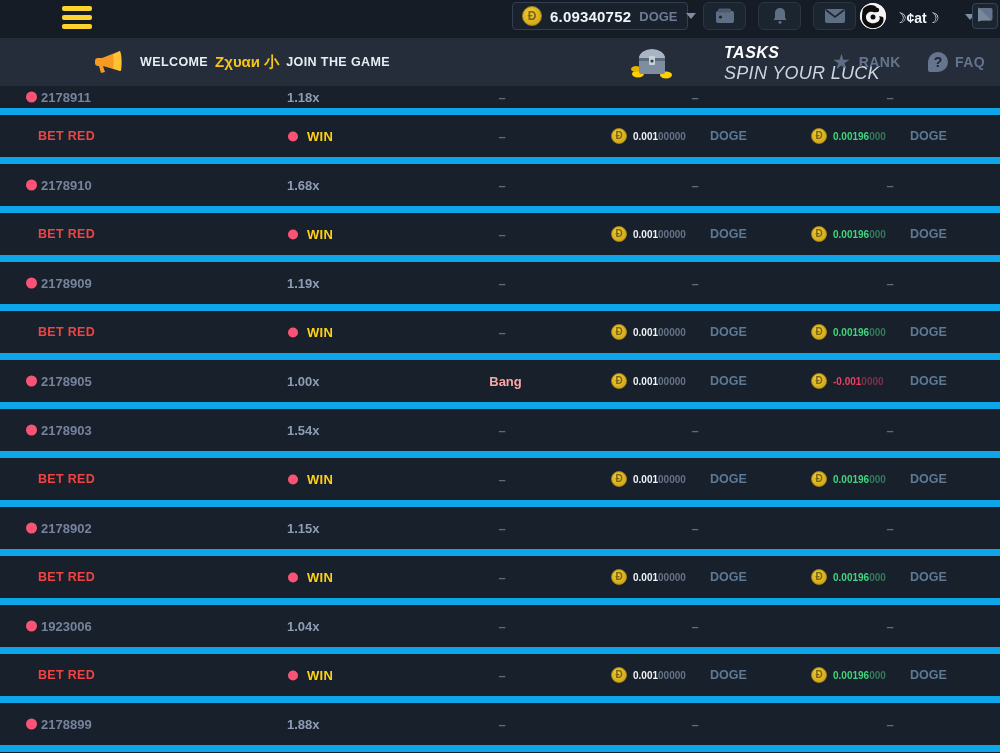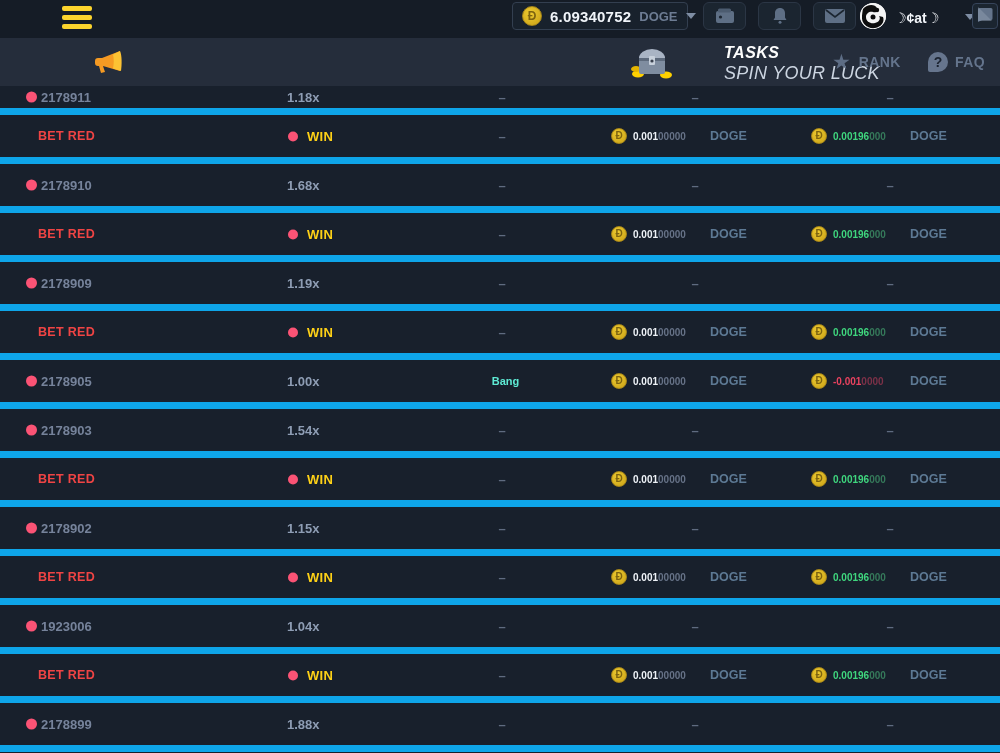--- a/index.html
+++ b/index.html
@@ -51,21 +51,21 @@
   .row.partial { height:29px; }
   .cell { position:absolute; top:50%; transform:translateY(-50%); white-space:nowrap; }
   .gdot { position:absolute; left:26px; top:50%; transform:translateY(-50%); width:11px; height:11px;
     border-radius:50%; background:#fb5375; }
   .r-id { left:41px; color:#76839b; font-size:13px; font-weight:600; cursor:pointer; }
   .r-label { left:38px; color:#ef4444; font-size:12.5px; font-weight:600; letter-spacing:.3px; }
   .r-mult { left:287px; color:#8e9db4; font-size:13px; font-weight:bold; }
   .win-group { left:288px; display:flex; align-items:center; }
   .win-dot { width:10px; height:10px; border-radius:50%; background:#fb5375; margin-right:9px; }
   .win-text { color:#fdd017; font-weight:bold; font-size:13px; letter-spacing:.3px; }
-  .bang { left:502px; transform:translate(-50%,-50%); color:#5eead4; font-weight:bold; font-size:11px;padding-left:7px; }
+  .bang { left:502px; transform:translate(-50%,-50%); color:#fca5a5; font-weight:bold; font-size:13px;padding-left:7px; }
   .dash { color:#5f6b80; font-weight:bold; font-size:13px; }
   .d3 { left:502px; transform:translate(-50%,-50%); }
   .d4 { left:695px; transform:translate(-50%,-50%); }
   .d5 { left:890px; transform:translate(-50%,-50%); }
   .amount { display:flex; align-items:center; }
   .a4 { left:611px; } .a5 { left:811px; }
   .amt { margin-left:6px; font-size:10px; font-weight:bold; min-width:77px; }
   .amt .main { color:#eef2f7; } .amt .dim { color:#667287; font-style:normal; }
   .amt.green .main { color:#3fd67e; } .amt.green .dim { color:#35795a; }
   .amt.red .main { color:#e9425f; } .amt.red .dim { color:#7c3148; }
@@ -134,20 +134,25 @@
   </div>
 </div>
 
 <div class="annbar">
   <span class="megaphone">
     <svg width="30" height="24" viewBox="0 0 30 24">
         <path d="M26 1L8 8H4a3 3 0 00-3 3v2a3 3 0 003 3h1l2 7 4-1-2-6 17 5z" fill="#f59a23"></path>
         <path d="M26 1c2 4 2 14 1 20l-8-2.5c1-5 1-10 0-14z" fill="#fcc233"></path>
       </svg>
   </span>
+  <div class="welcome">
+    <span>WELCOME</span>
+    <span class="name">Ζχυαи 小</span>
+    <span>JOIN THE GAME</span>
+  </div>
 
   <div class="tasks">
     <span>
       <svg width="44" height="36" viewBox="0 0 44 36">
           <ellipse cx="8" cy="30" rx="6" ry="3.4" fill="#ffd100"></ellipse>
           <ellipse cx="36" cy="31" rx="6" ry="3.4" fill="#ffd100"></ellipse>
           <ellipse cx="6" cy="25" rx="5" ry="3" fill="#e4b400"></ellipse>
           <rect x="9" y="12" width="26" height="18" rx="2" fill="#7f8da0"></rect>
           <path d="M9 14a13 9 0 0126 0v2H9z" fill="#a9b4c4"></path>
           <rect x="9" y="14" width="26" height="3" fill="#5d6a7c"></rect>

